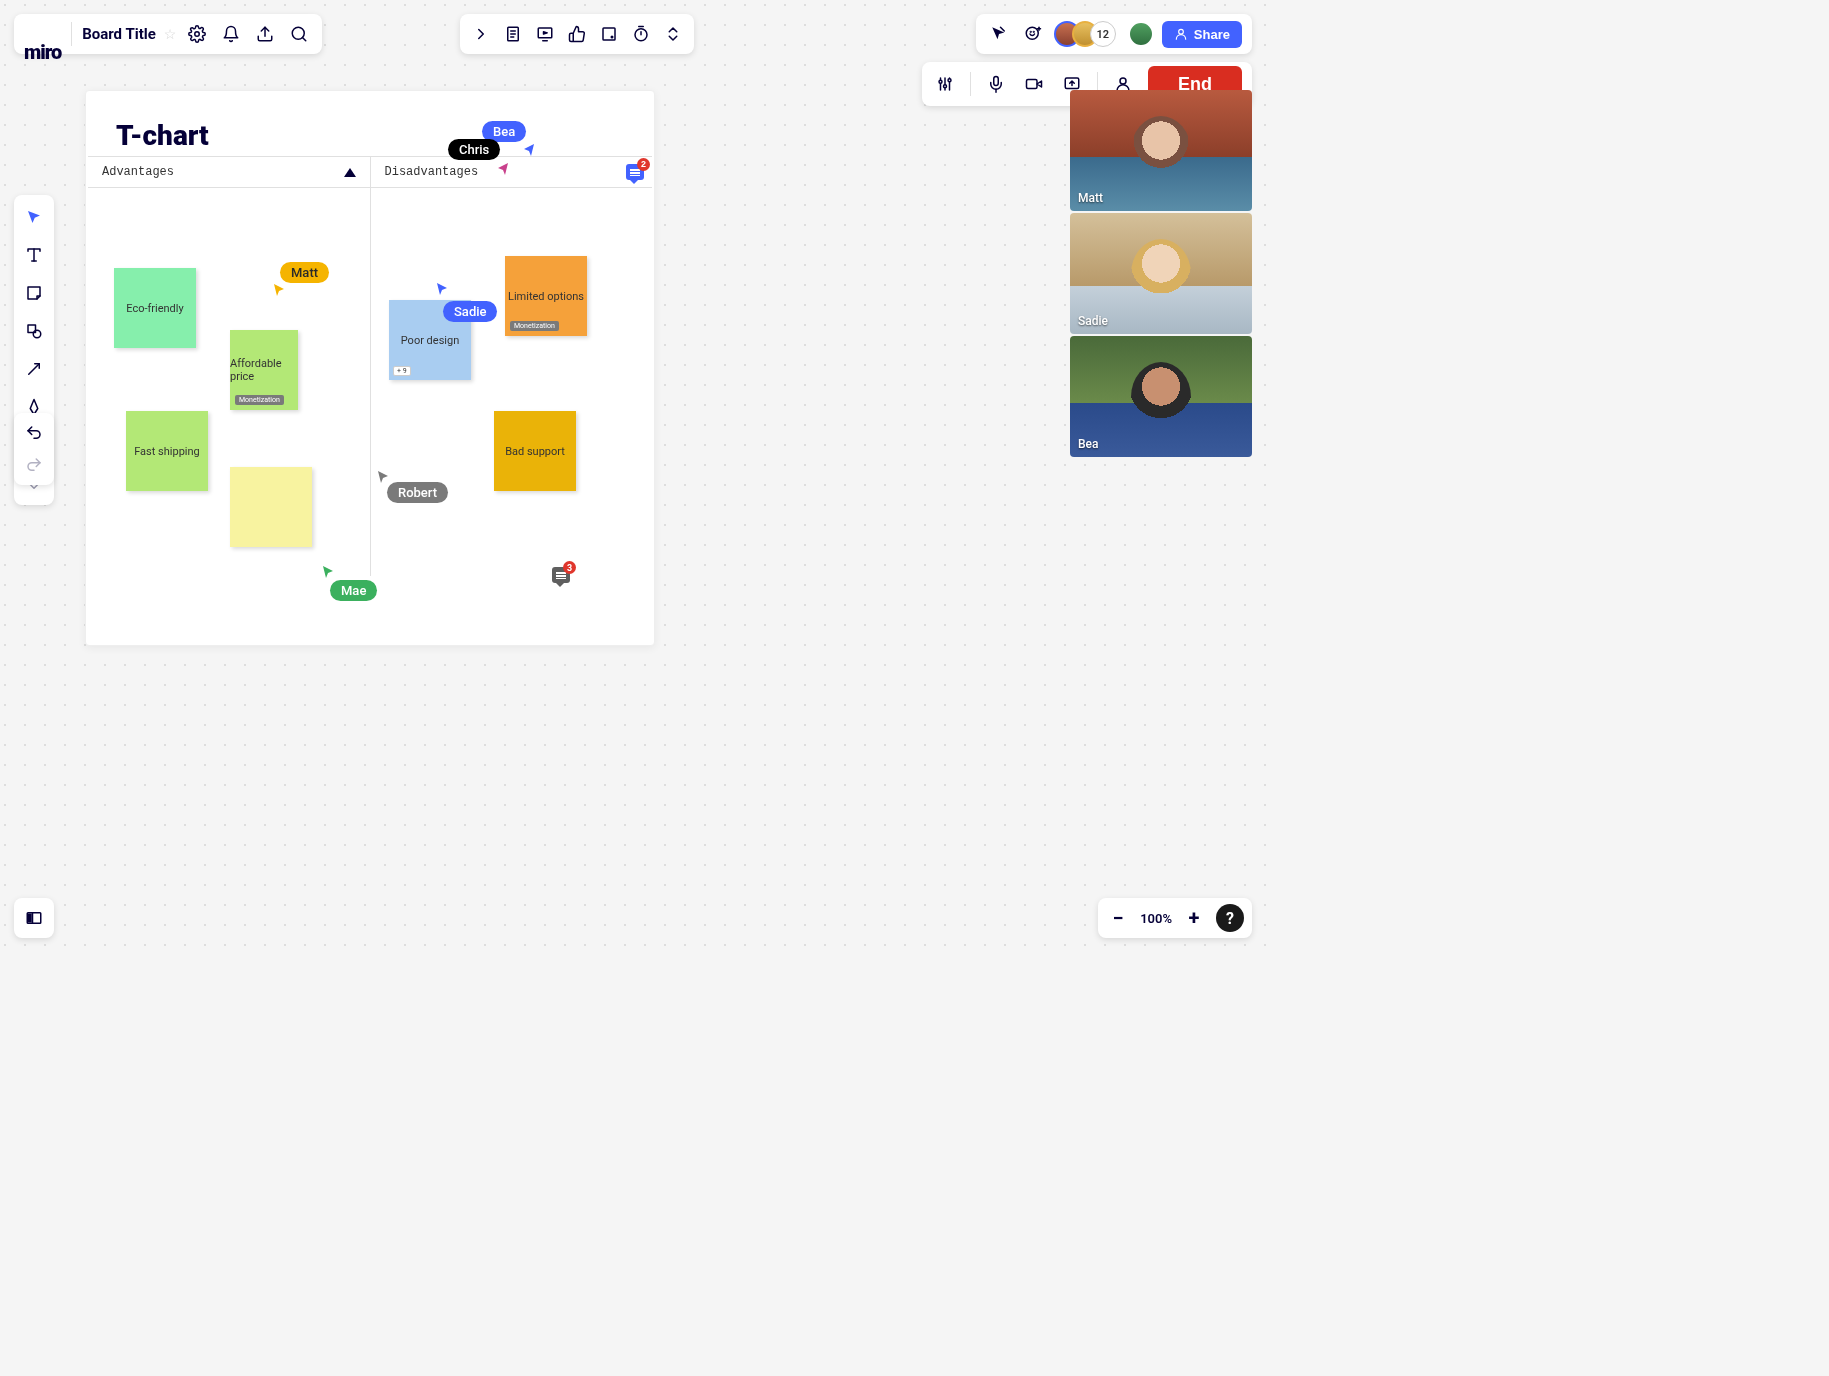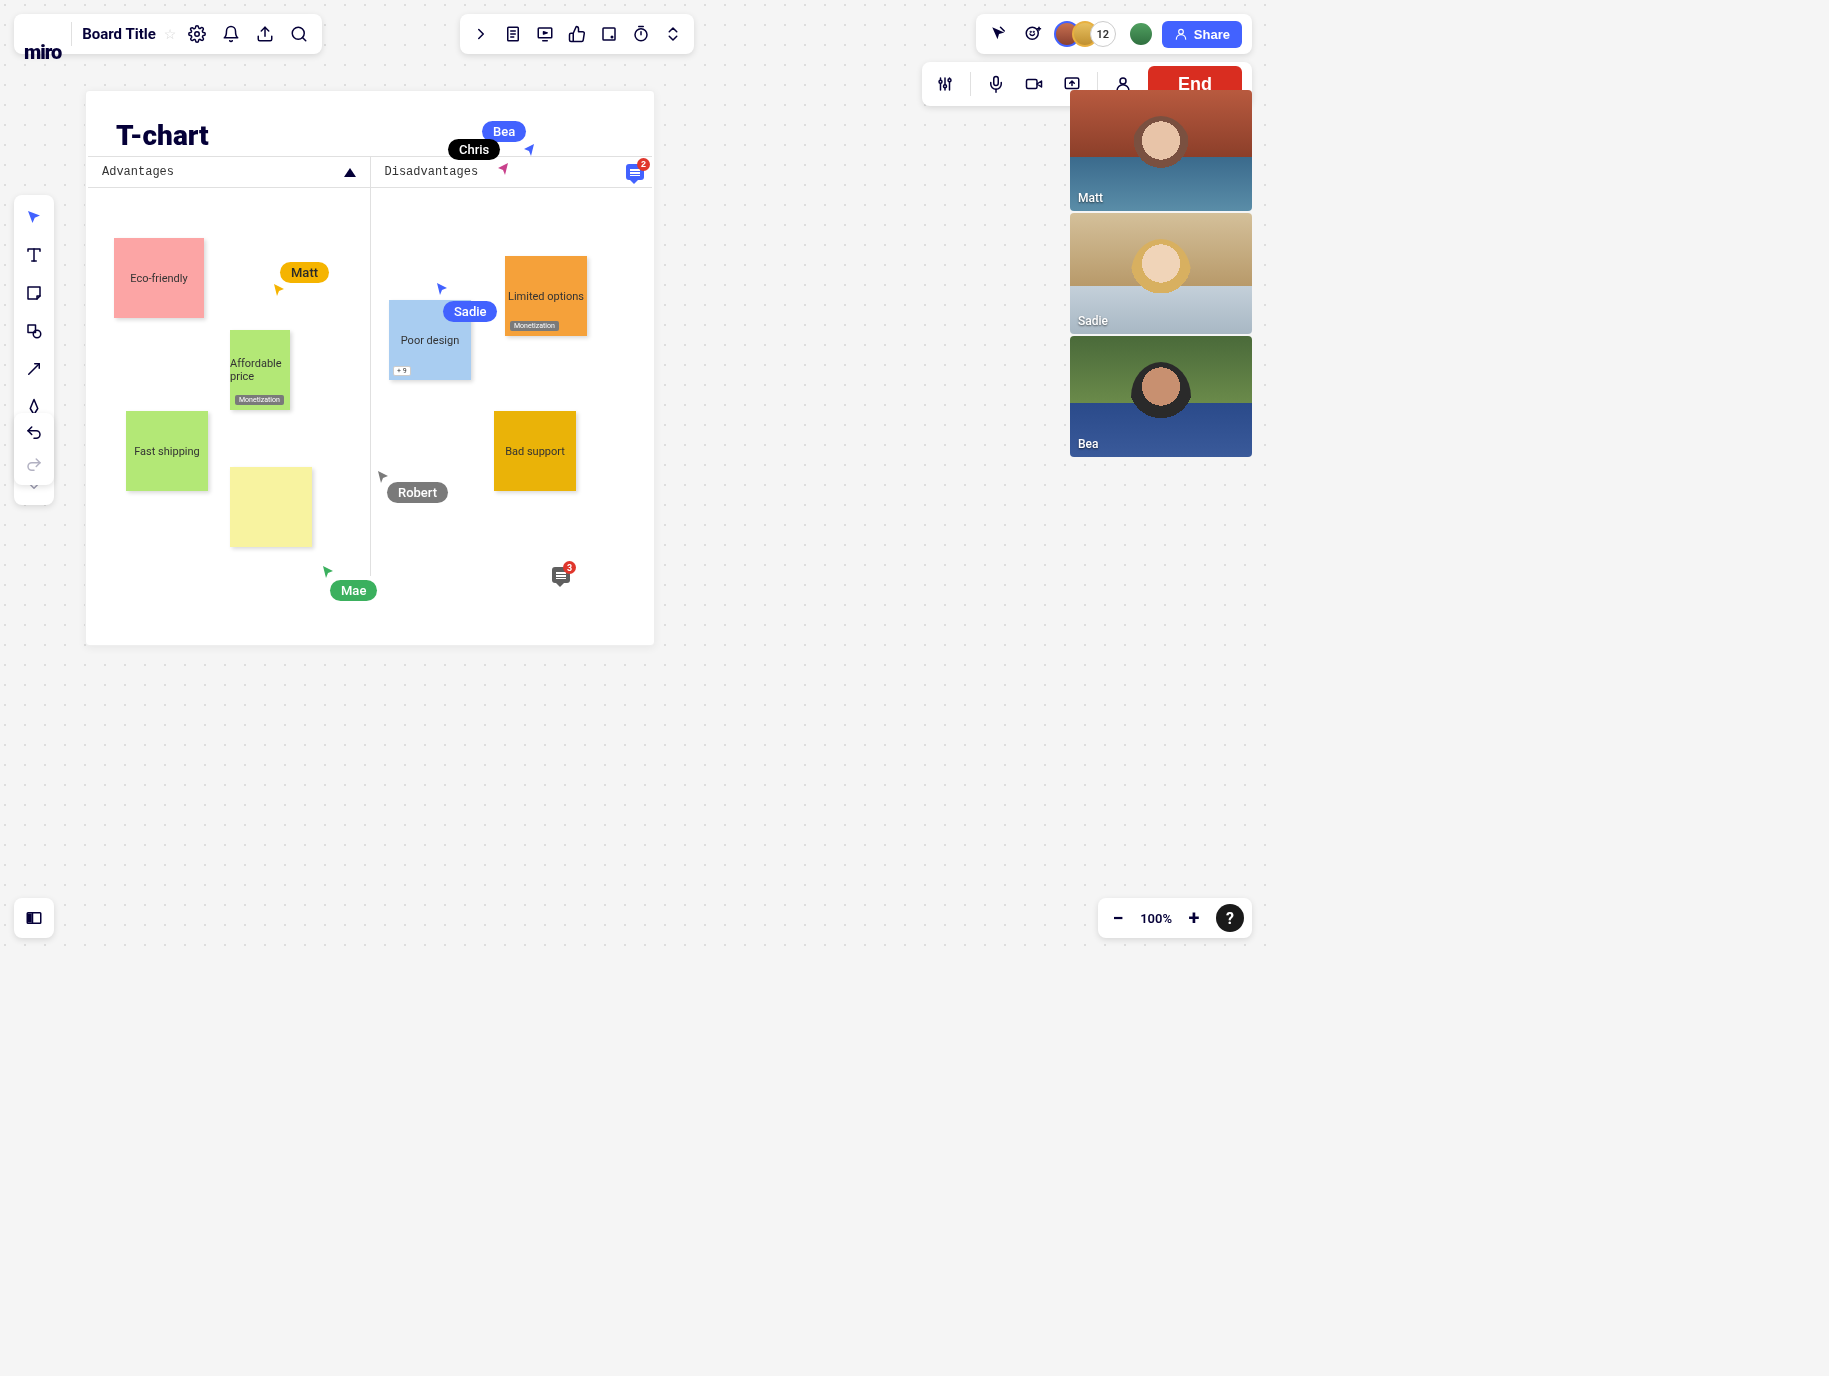--- a/index.html
+++ b/index.html
@@ -342,24 +342,24 @@
           <div class="comment">
               <div class="comment-lines"></div>
               <div class="badge-red">2</div>
             </div>
           <span class="tri-down"></span>
         </div>
       </div>
     </div>
   </div>
 
-  <div class="sticky" style="left:28px; top:147px; width:90px; height:80px; background:#fca5a5">
+  <div class="sticky" style="left:28px; top:177px; width:82px; height:80px; background:#86efac">
       <span>Eco-friendly</span>
     </div>
-  <div class="sticky" style="left:144px; top:239px; width:60px; height:80px; background:#b3e876">
+  <div class="sticky" style="left:144px; top:239px; width:68px; height:80px; background:#b3e876">
       <span>Affordable price</span>
       <span class="tag">Monetization</span>
     </div>
   <div class="sticky" style="left:40px; top:320px; width:82px; height:80px; background:#b3e876">
       <span>Fast shipping</span>
     </div>
   <div class="sticky" style="left:144px; top:376px; width:82px; height:80px; background:#f8f3a0"></div>
   <div class="sticky" style="left:303px; top:209px; width:82px; height:80px; background:#a9cdf1">
       <span>Poor design</span>
       <span class="plus">+ 9</span>

